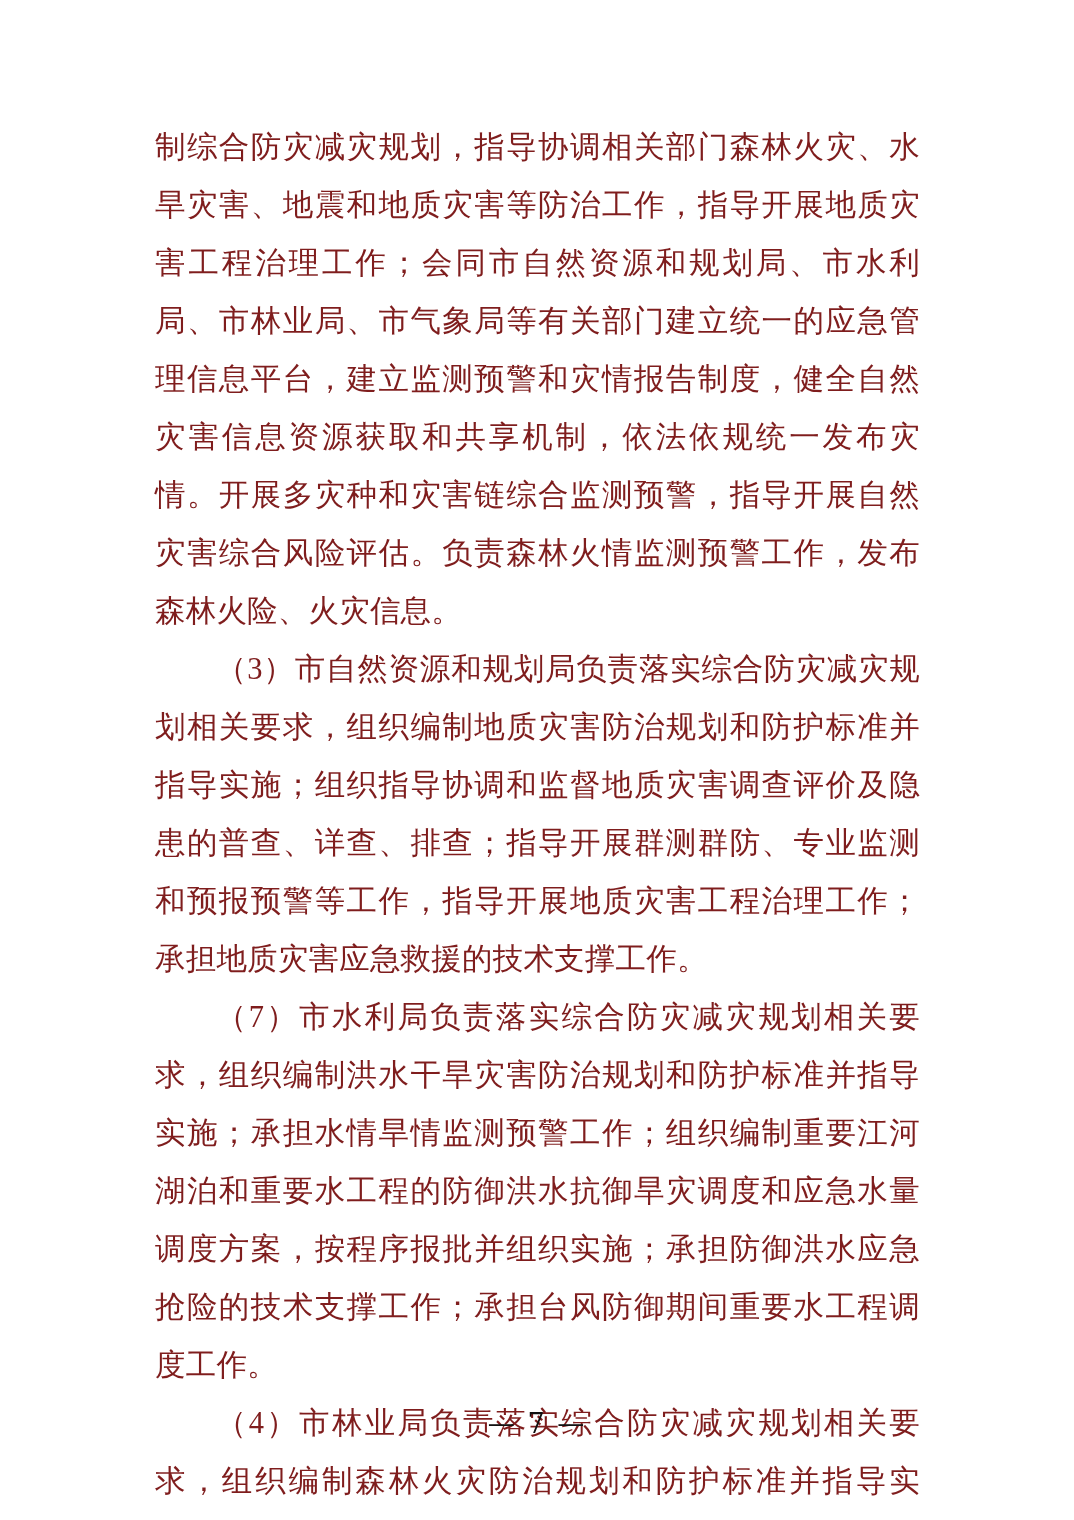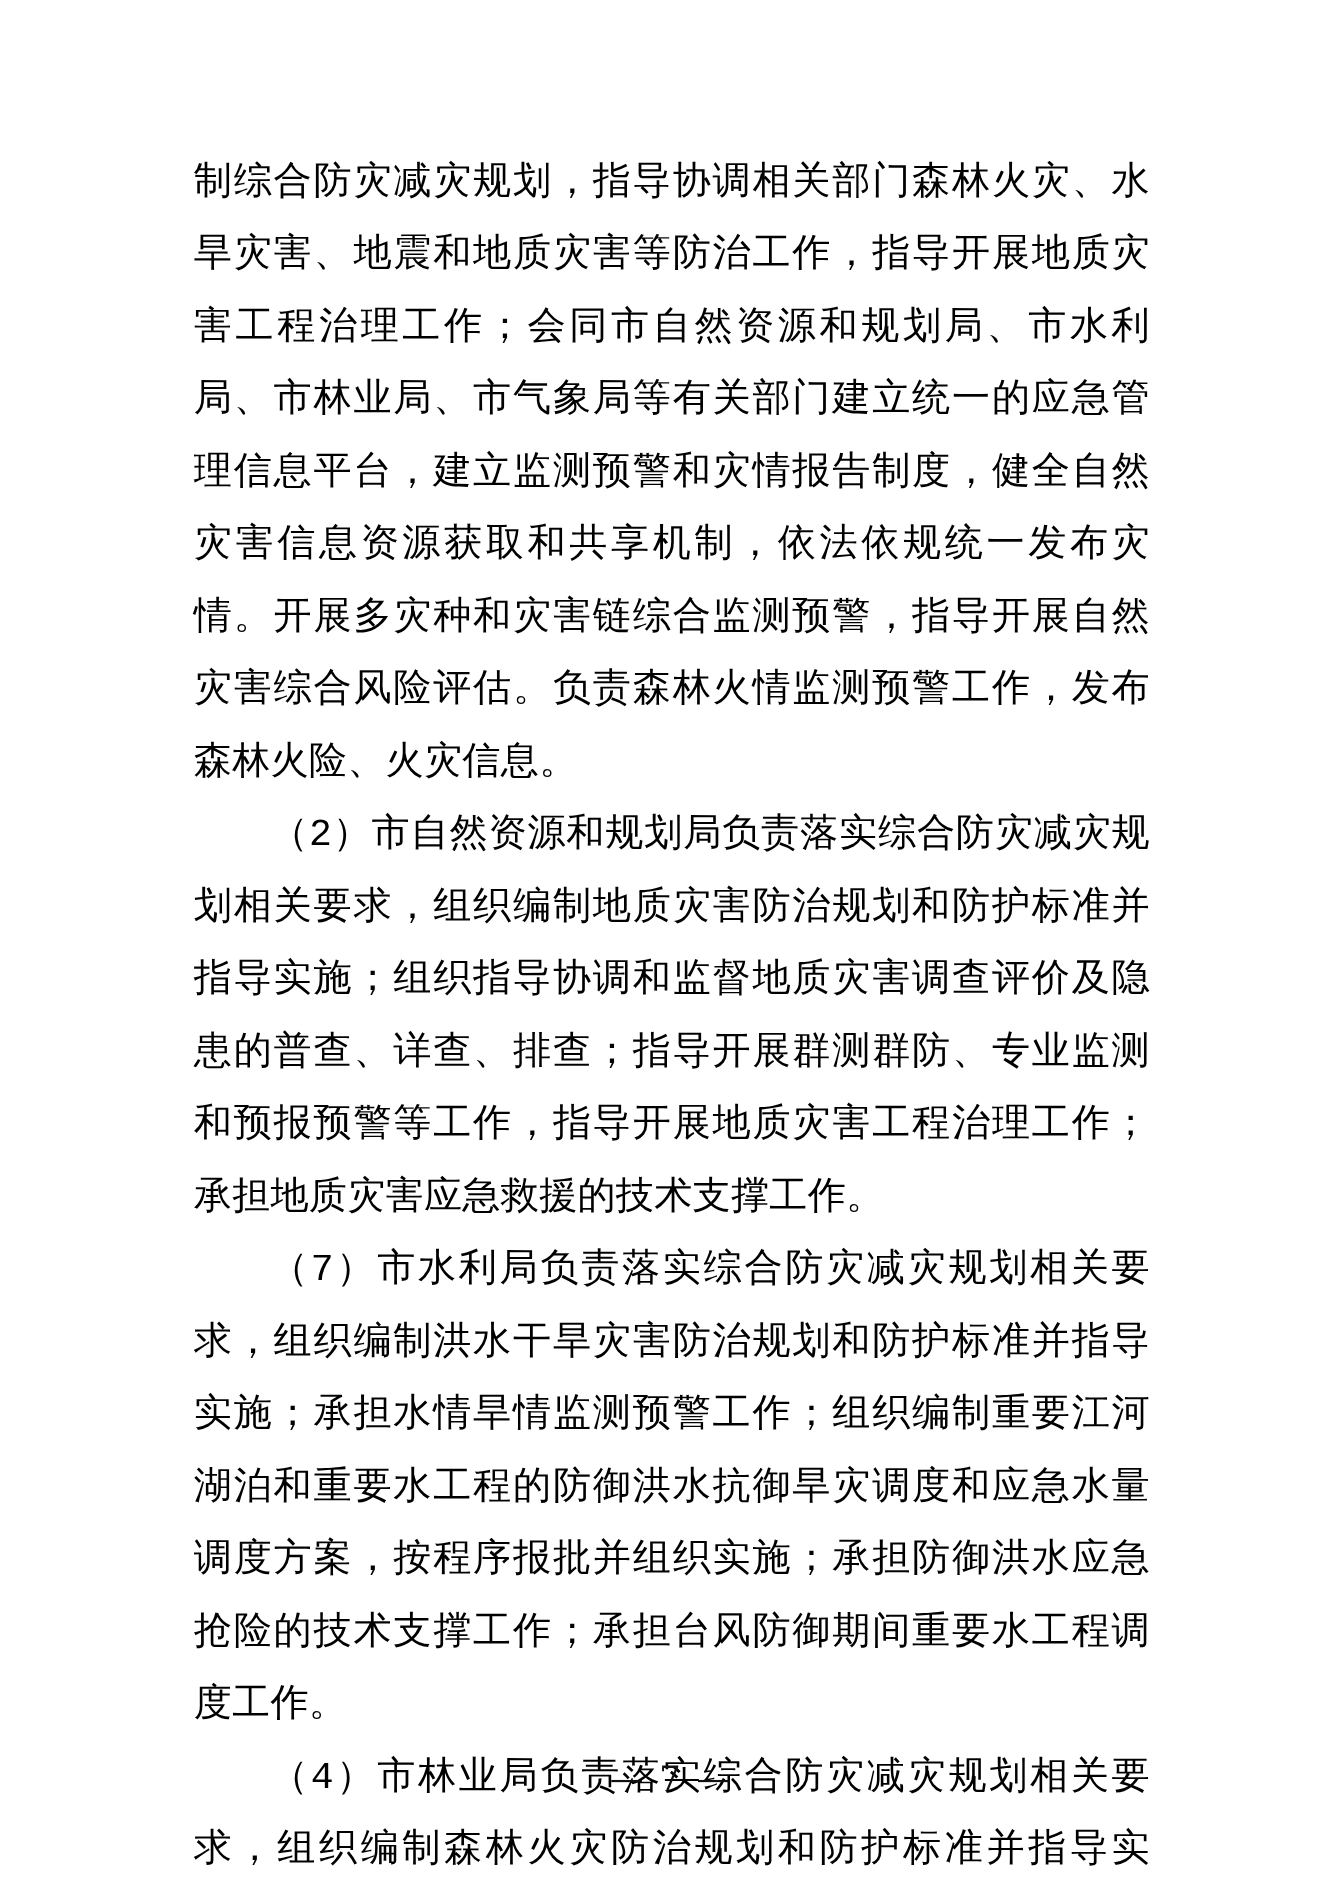--- a/index.html
+++ b/index.html
@@ -23,22 +23,22 @@
     top: 118px;
     width: 765px;
   }
   .para {
     font-size: 30.5px;
     line-height: 58px;
     letter-spacing: 0.2px;
     text-align: justify;
     text-justify: inter-ideograph;
     margin: 0 0 0 0;
-    color: #000000;
-    font-family: Liberation Mono, monospace;
+    color: #7f1d1d;
+    font-family: Liberation Serif, serif;
   }
   .para + .para {
     margin-top: 0px;
   }
   .indent {
     text-indent: 61px;
   }
   .footer {
     position: absolute;
     left: 0;
@@ -51,20 +51,20 @@
     font-family: "DejaVu Serif", "Liberation Serif", serif;
   }
 </style>
 </head>
 <body>
 
 <div class="page">
 
   <div class="doc-body">
     <p class="para">制综合防灾减灾规划，指导协调相关部门森林火灾、水旱灾害、地震和地质灾害等防治工作，指导开展地质灾害工程治理工作；会同市自然资源和规划局、市水利局、市林业局、市气象局等有关部门建立统一的应急管理信息平台，建立监测预警和灾情报告制度，健全自然灾害信息资源获取和共享机制，依法依规统一发布灾情。开展多灾种和灾害链综合监测预警，指导开展自然灾害综合风险评估。负责森林火情监测预警工作，发布森林火险、火灾信息。</p>
-    <p class="para indent">（2）市自然资源和规划局负责落实综合防灾减灾规划相关要求，组织编制地质灾害防治规划和防护标准并指导实施；组织指导协调和监督地质灾害调查评价及隐患的普查、详查、排查；指导开展群测群防、专业监测和预报预警等工作，指导开展地质灾害工程治理工作；承担地质灾害应急救援的技术支撑工作。</p>
+    <p class="para indent">（3）市自然资源和规划局负责落实综合防灾减灾规划相关要求，组织编制地质灾害防治规划和防护标准并指导实施；组织指导协调和监督地质灾害调查评价及隐患的普查、详查、排查；指导开展群测群防、专业监测和预报预警等工作，指导开展地质灾害工程治理工作；承担地质灾害应急救援的技术支撑工作。</p>
     <p class="para indent">（7）市水利局负责落实综合防灾减灾规划相关要求，组织编制洪水干旱灾害防治规划和防护标准并指导实施；承担水情旱情监测预警工作；组织编制重要江河湖泊和重要水工程的防御洪水抗御旱灾调度和应急水量调度方案，按程序报批并组织实施；承担防御洪水应急抢险的技术支撑工作；承担台风防御期间重要水工程调度工作。</p>
     <p class="para indent">（4）市林业局负责落实综合防灾减灾规划相关要求，组织编制森林火灾防治规划和防护标准并指导实施；指导开</p>
   </div>
 
   <div class="footer">— 7 —</div>
 
 </div>
 
 </body></html>

